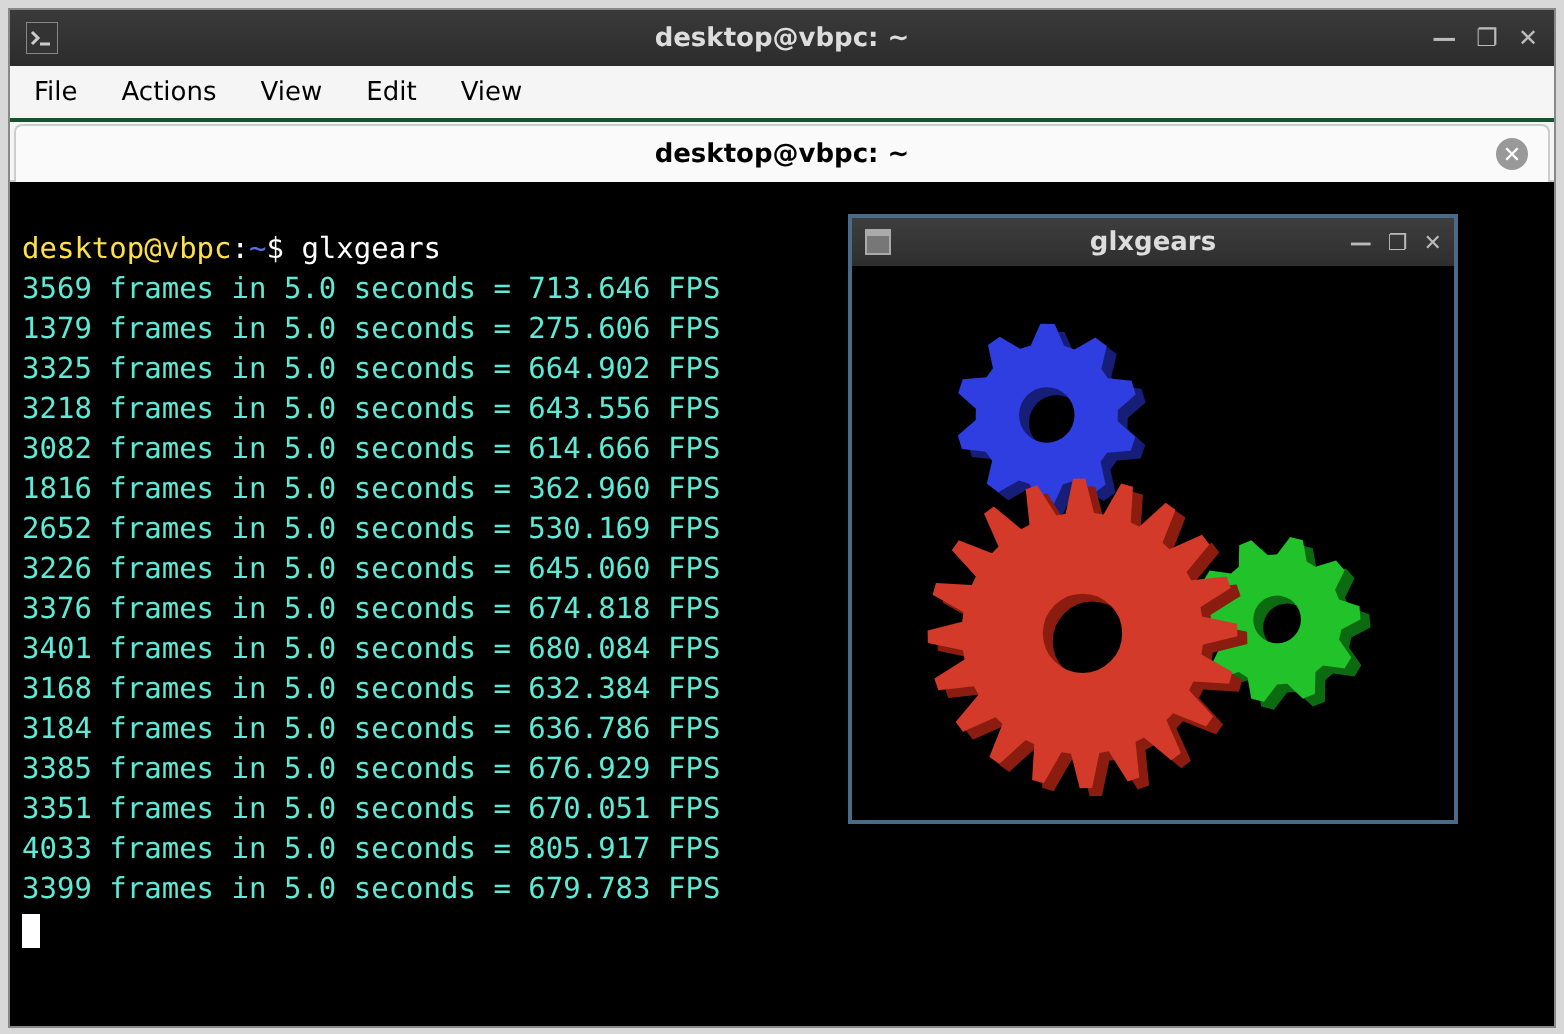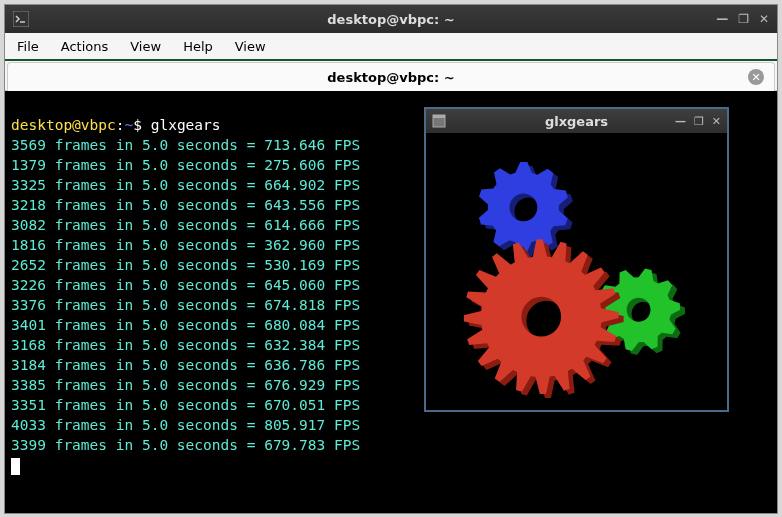--- a/index.html
+++ b/index.html
@@ -173,21 +173,21 @@
       <span>—</span>
       <span>❐</span>
       <span>✕</span>
     </div>
   </div>
 
   <div class="menubar">
     <span>File</span>
     <span>Actions</span>
     <span>View</span>
-    <span>Help</span>
+    <span>Edit</span>
     <span>View</span>
   </div>
 
   <div class="tabstrip">
     <div class="tab">
       <span>desktop@vbpc: ~</span>
       <span class="tab-close">✕</span>
     </div>
   </div>
 

